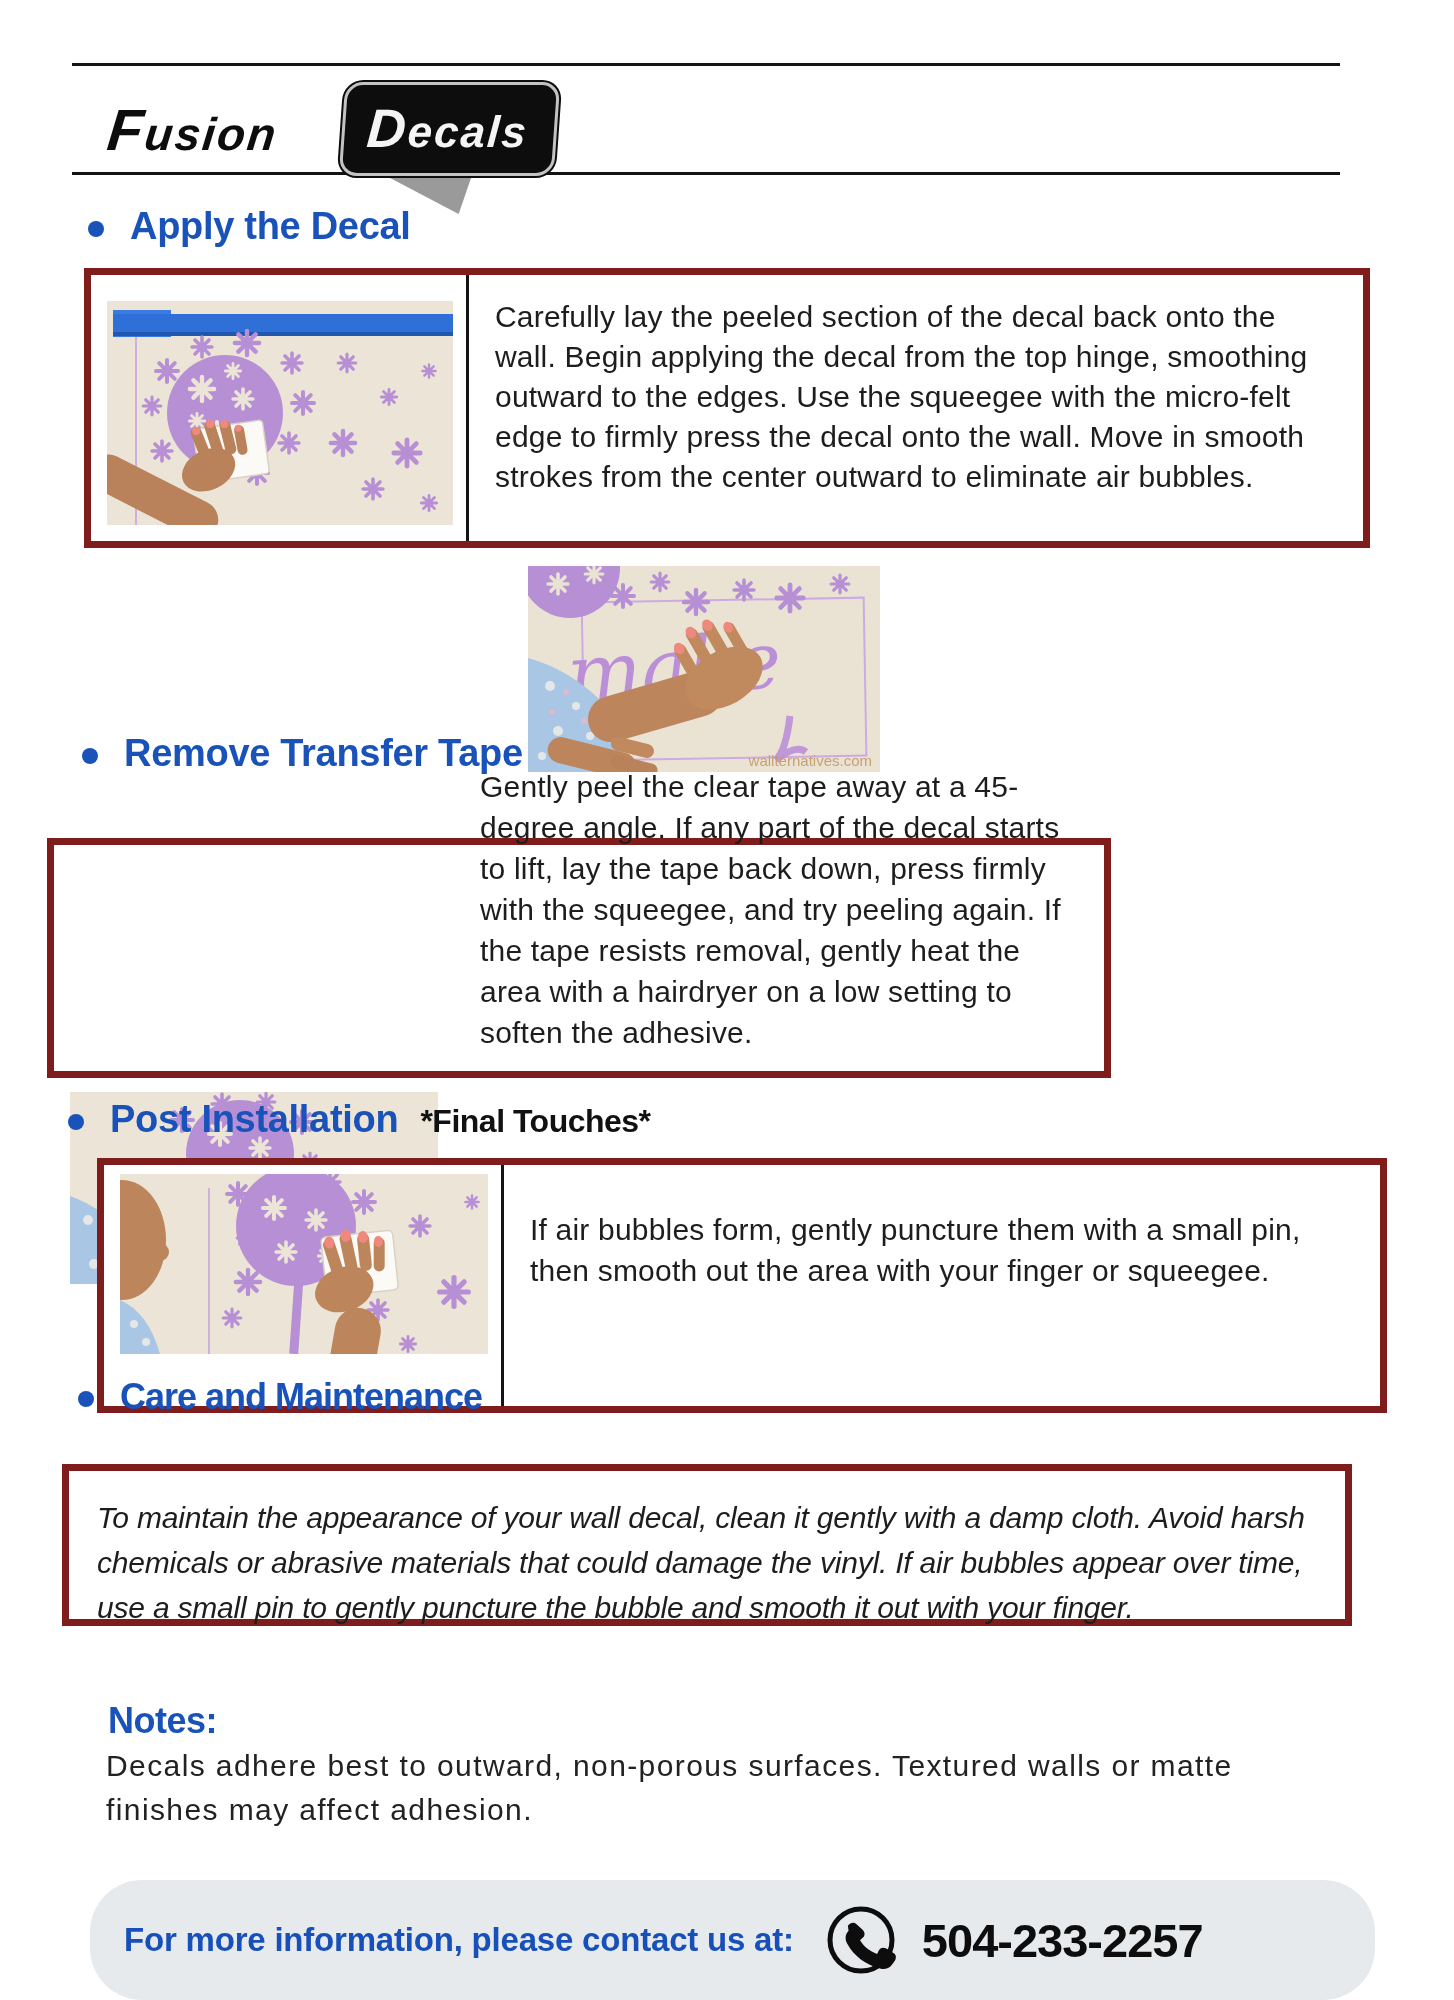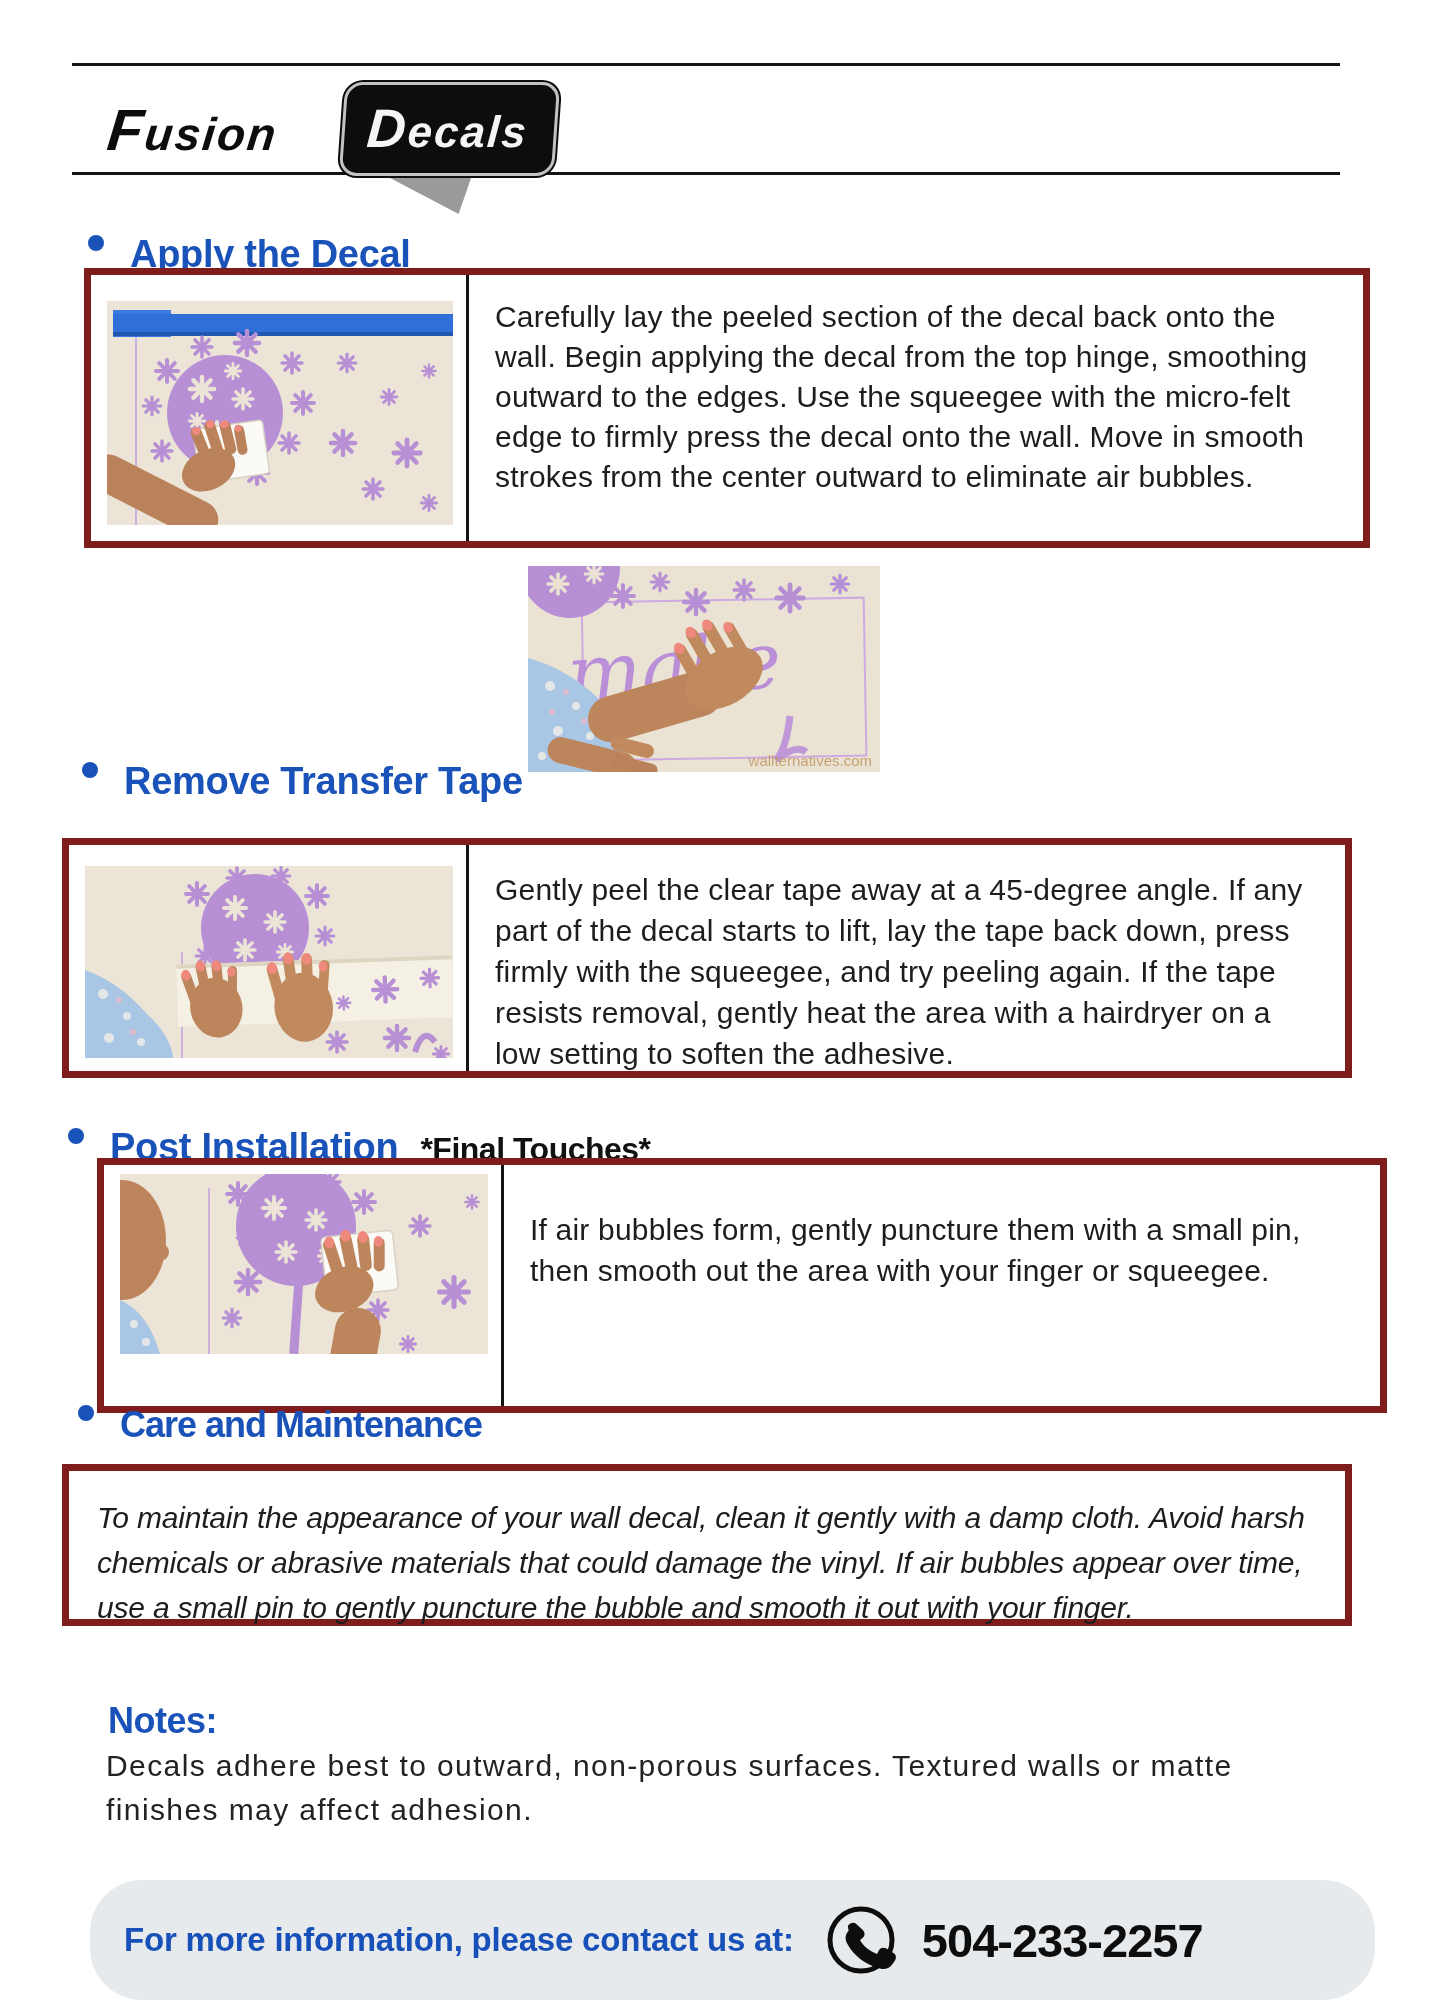--- a/index.html
+++ b/index.html
@@ -18,21 +18,21 @@
     border:3px solid #c3c3c3; border-radius:18px; padding:12px 26px 14px 22px; font-size:44px;
     font-weight:800; font-style:italic; letter-spacing:2px; transform:skewX(-4deg);
     display:inline-block; z-index:2; box-shadow:0 0 0 2px #0d0d0d; }
   .logo-badge::first-letter { font-size:54px; }
   .logo-tail { position:absolute; left:352px; top:158px; width:124px; height:56px;
     background:#9a9a9a; clip-path:polygon(0 0, 100% 10%, 86% 100%); z-index:1; }
 
   
   .sec-head { position:absolute; display:flex; align-items:baseline; white-space:nowrap; }
   .bullet { width:16px; height:16px; border-radius:50%; background:#1952b8; align-self:center; margin-top:4px; }
-  .sec-title { color:#1952b8; font-weight:700; font-size:38px; margin-left:26px; letter-spacing:-0.3px;margin-top:28px; }
+  .sec-title { color:#1952b8; font-weight:700; font-size:38px; margin-left:26px; letter-spacing:-0.3px; }
   .sec-title.condensed { font-size:36px; letter-spacing:-1px; }
   .sec-sub { color:#111; font-weight:700; font-size:32px; margin-left:22px; letter-spacing:-0.5px; }
 
   
   .ibox { position:absolute; border:7px solid #7f1d1d; background:#fff; display:flex; }
   .ibox-img { position:relative; flex:0 0 auto; border-right:3px solid #141414; }
   .ibox-img svg { position:absolute; }
   .ibox-text { flex:1 1 auto; font-size:30px; line-height:40px; color:#1d1d1d; letter-spacing:0.2px; }
   .textonly { padding:24px 28px; font-size:30px; line-height:45px; letter-spacing:-0.2px; }
 
@@ -198,21 +198,21 @@
       <rect x="24" y="4" width="48" height="13" rx="6.5" fill="#b9825a"></rect>
     </g>
     <text x="344" y="200" font-size="15" text-anchor="end" fill="#c49a66" opacity="0.9">wallternatives.com</text>
   </svg>
 
   <div class="sec-head" style="left:82px;top:732px;">
     <span class="bullet"></span>
     <span class="sec-title">Remove Transfer Tape</span>
   </div>
 
-  <div class="ibox" style="left:62px;top:838px;width:1290px;height:240px;">
+  <div class="ibox" style="left:47px;top:838px;width:1064px;height:240px;align-items:flex-end;">
     <div class="ibox-img" style="width:400px;">
       <svg style="left:16px;top:21px;" width="368" height="192" viewBox="0 0 368 192">
         <rect width="368" height="192" fill="#ece5d7"></rect>
         <rect x="96" y="86" width="2" height="106" fill="#c7a3dd" opacity="0.8"></rect>
         <g>
           <circle cx="170" cy="62" r="54" fill="#b78fd4"></circle>
           <g stroke="#ece5d7" stroke-width="4">
             <use href="#ast" transform="translate(150,42) scale(1.0)"></use>
             <use href="#ast" transform="translate(190,56) scale(0.9)"></use>
             <use href="#ast" transform="translate(160,84) scale(0.9)"></use>

